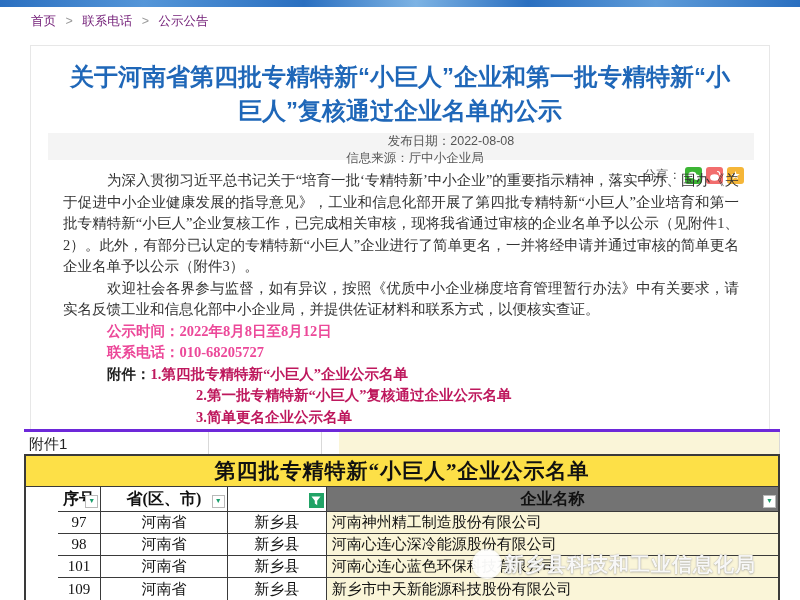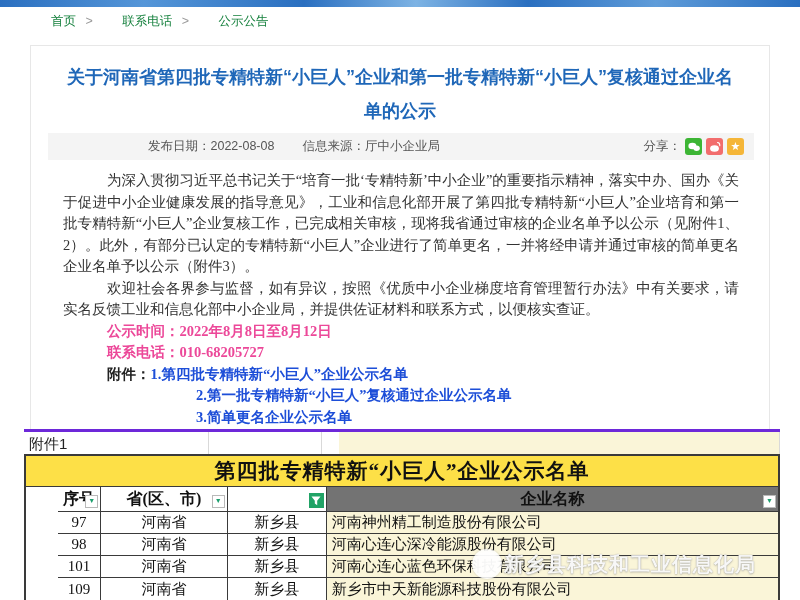--- a/index.html
+++ b/index.html
@@ -4,48 +4,48 @@
 <style>
   * { margin:0; padding:0; box-sizing:border-box; }
   html,body { width:800px; height:600px; overflow:hidden; background:#fff;
     font-family:"Liberation Sans","DejaVu Sans",sans-serif; }
   .stage { position:relative; width:800px; height:600px; background:#fff; }
 
   .topbar { position:absolute; left:0; top:0; width:800px; height:7px;
     background:linear-gradient(90deg,#2a6fc0 0%,#5596d8 18%,#2a6fc0 38%,#7db3e4 52%,#2a6fc0 66%,#5f9cd9 82%,#2a6fc0 100%); }
 
   .breadcrumb { position:absolute; left:31px; top:13px; font-size:12.5px; color:#8a8a8a; }
-  .breadcrumb a { color:#15803d; text-decoration:none; cursor:pointer;margin-left:20px; }
+  .breadcrumb a { color:#701a75; text-decoration:none; cursor:pointer; }
   .breadcrumb .sep { margin:0 6px; color:#9a9a9a; }
 
   .content-box { position:absolute; left:30px; top:45px; width:740px; height:560px;
     background:#fff; border:1px solid #e7e7e7; }
 
   .doc-title { margin-top:14px; padding:0 28px; text-align:center;
-    font-size:18px; line-height:34px; font-weight:bold; color:#1f67b8; }
+    font-size:24px; line-height:34px; font-weight:bold; color:#1f67b8; }
 
   .meta-bar { position:absolute; left:17px; top:87px; width:706px; height:27px;
-    background:#f4f4f4; display:flex; align-items:center; font-size:12.5px; color:#555; }
+    background:#f4f4f4; display:flex; align-items:center; font-size:12.5px; color:#555;flex-direction:column; }
   .meta-item { white-space:nowrap; }
   .meta-date { margin-left:100px; }
   .meta-source { margin-left:28px; }
   .meta-share { margin-left:auto; margin-right:10px; display:flex; align-items:flex-start; gap:4px; }
   .share-btn { width:17px; height:17px; border-radius:3px; display:inline-flex;
     align-items:center; justify-content:center; cursor:pointer; }
   .share-wechat { background:#3cb534; }
   .share-weibo  { background:#f26d6d; }
   .share-qzone  { background:#f5b638; color:#fff; font-size:11px; line-height:1; }
 
   .article { position:absolute; left:32px; top:124px; width:676px;
     font-family:"Liberation Serif","DejaVu Serif",serif;
     font-size:14.5px; line-height:21.5px; color:#333; text-align:justify; }
   .article p { text-indent:44px; margin:0; }
   .info-line { padding-left:44px; font-weight:600; color:#ec4899; }
   .attach-line { padding-left:44px; font-weight:600; color:#222; }
-  .attach-line a { color:#1d4ed8; text-decoration:none; cursor:pointer; }
+  .attach-line a { color:#be185d; text-decoration:none; cursor:pointer; }
   .attach-sub { padding-left:133px; }
   .doc-date { text-align:right; padding-right:14px; font-weight:400; color:#333; margin-top:3px; }
 
   
   .sheet { position:absolute; left:24px; top:429px; width:756px; background:#fff;
     font-family:"Liberation Serif","DejaVu Serif",serif; color:#111; }
   .pre-row { display:flex; height:25px; border-top:3px solid #6d28d9;gap:17px; }
   .pre-row .c { border-right:1px solid #d9d9d9; }
   .pre-c1 { width:193px; font-size:15px; color:#222; padding-left:5px; line-height:24px;
     font-family:"Liberation Sans",sans-serif; }

